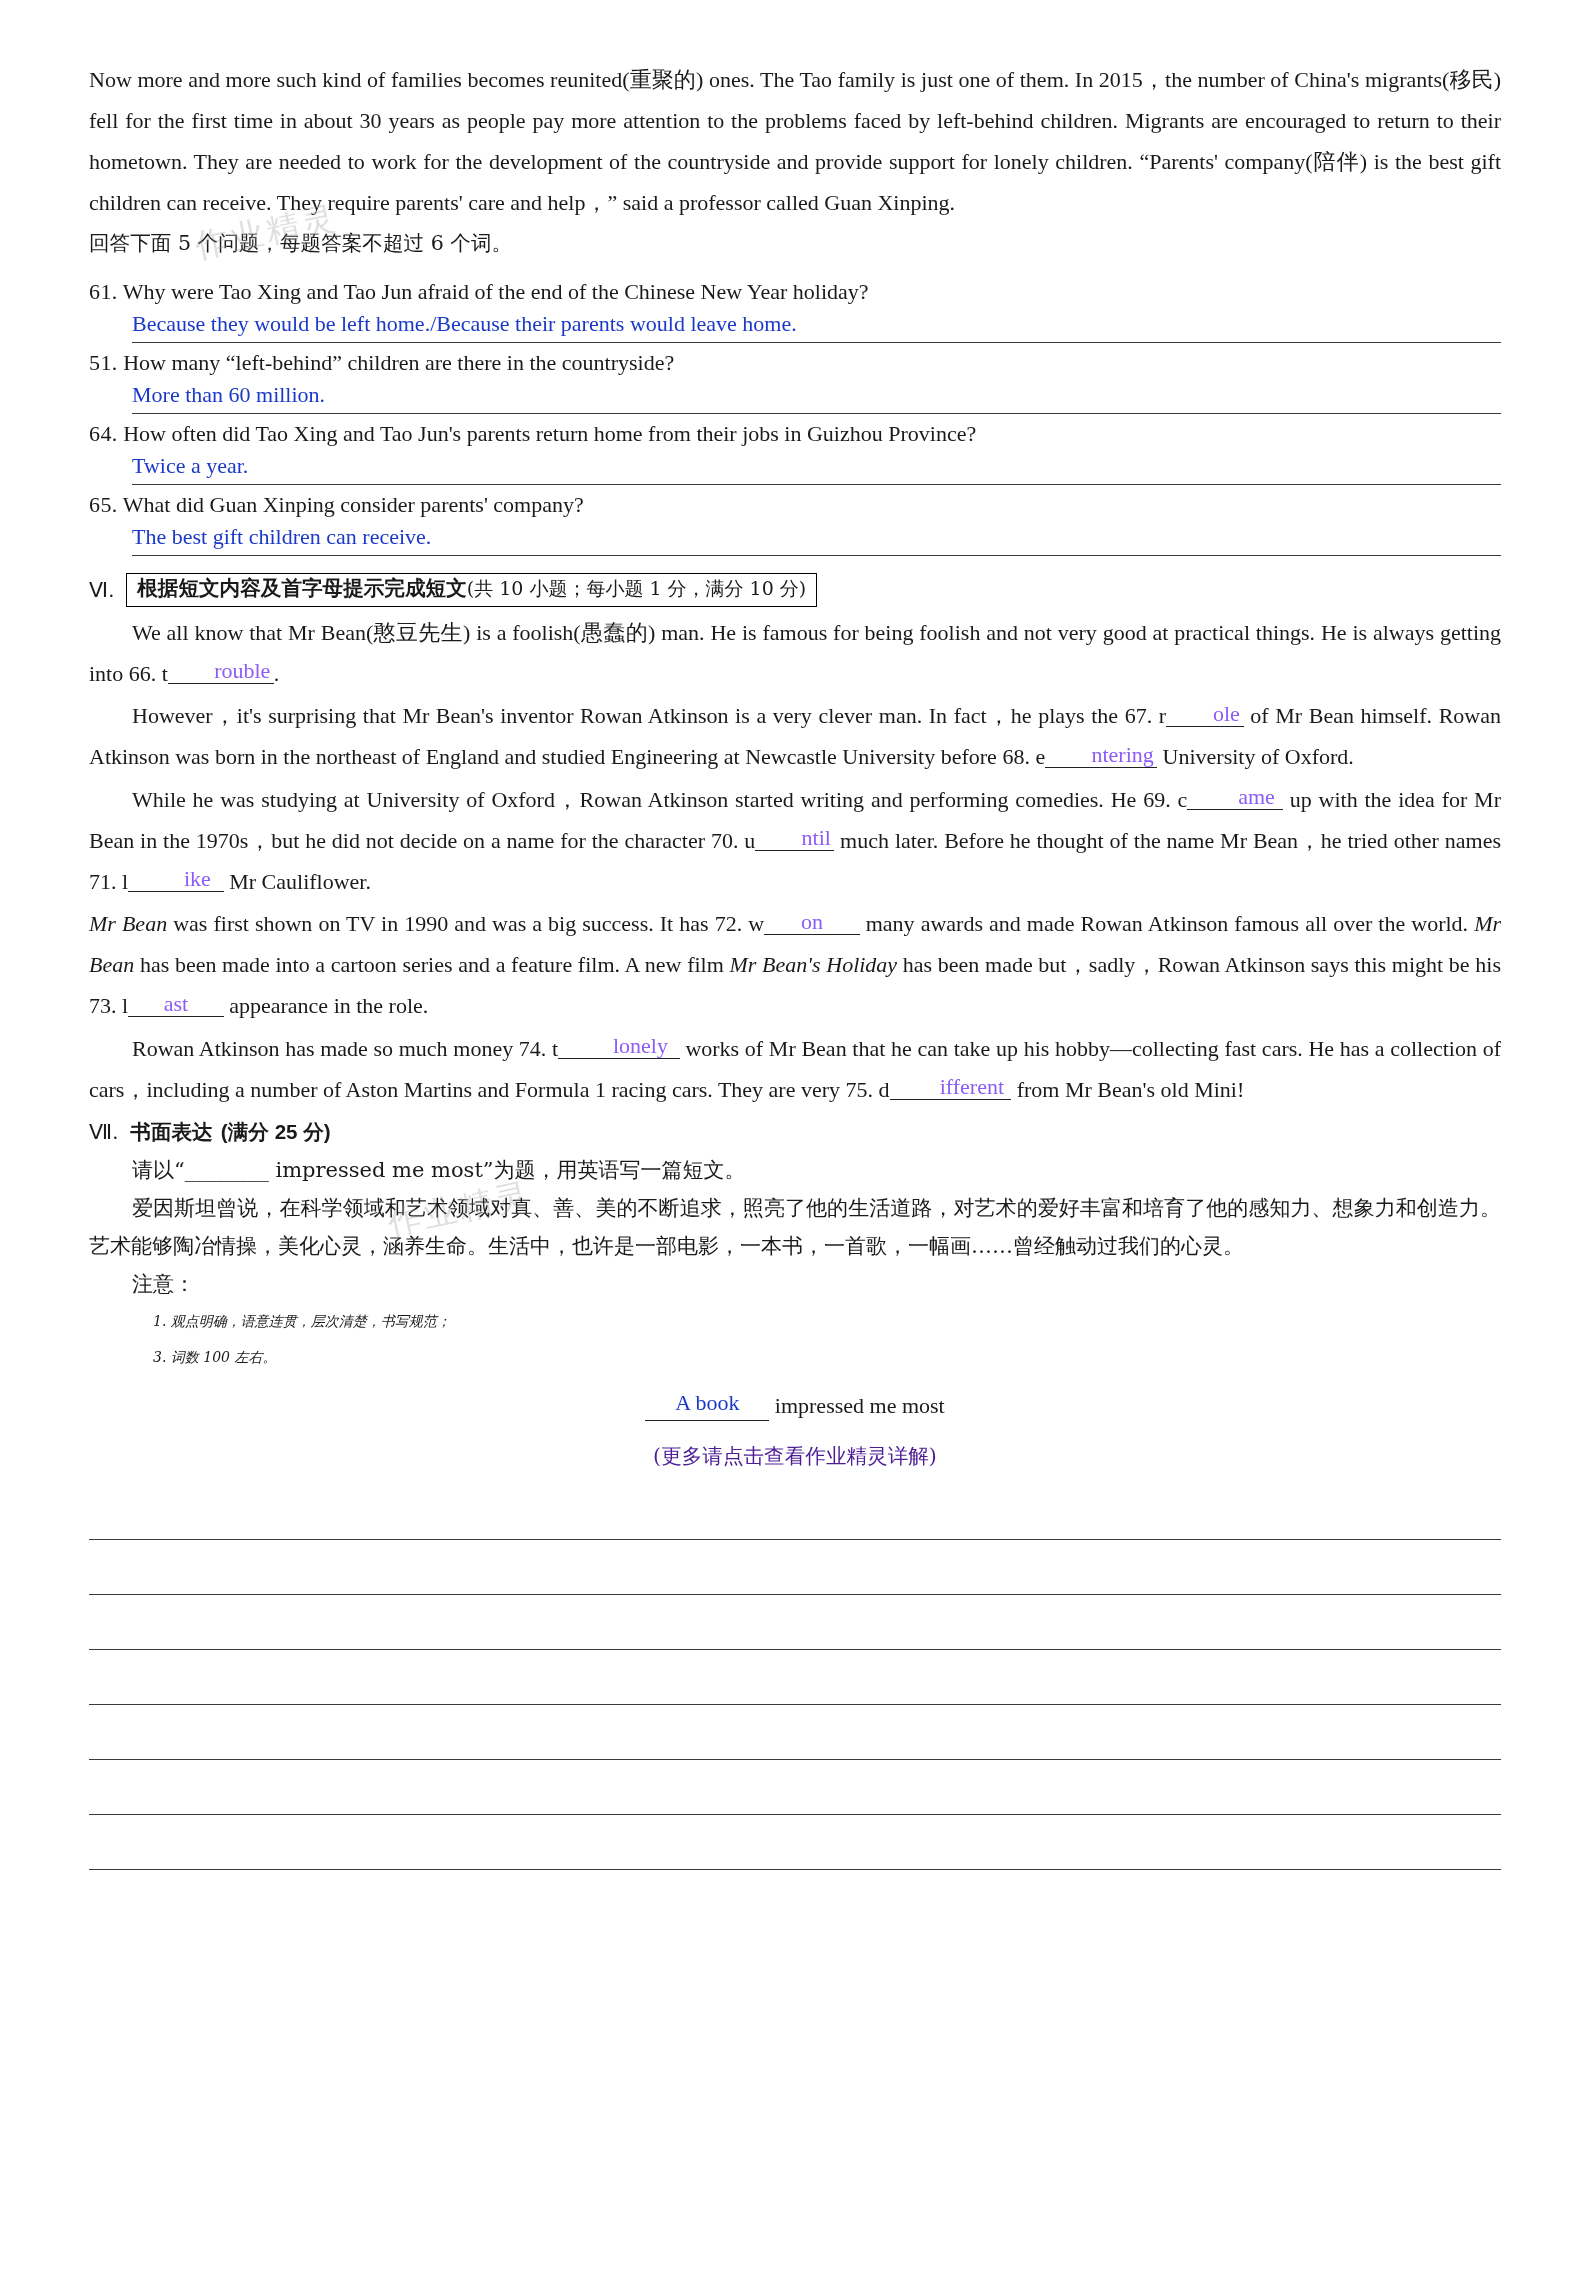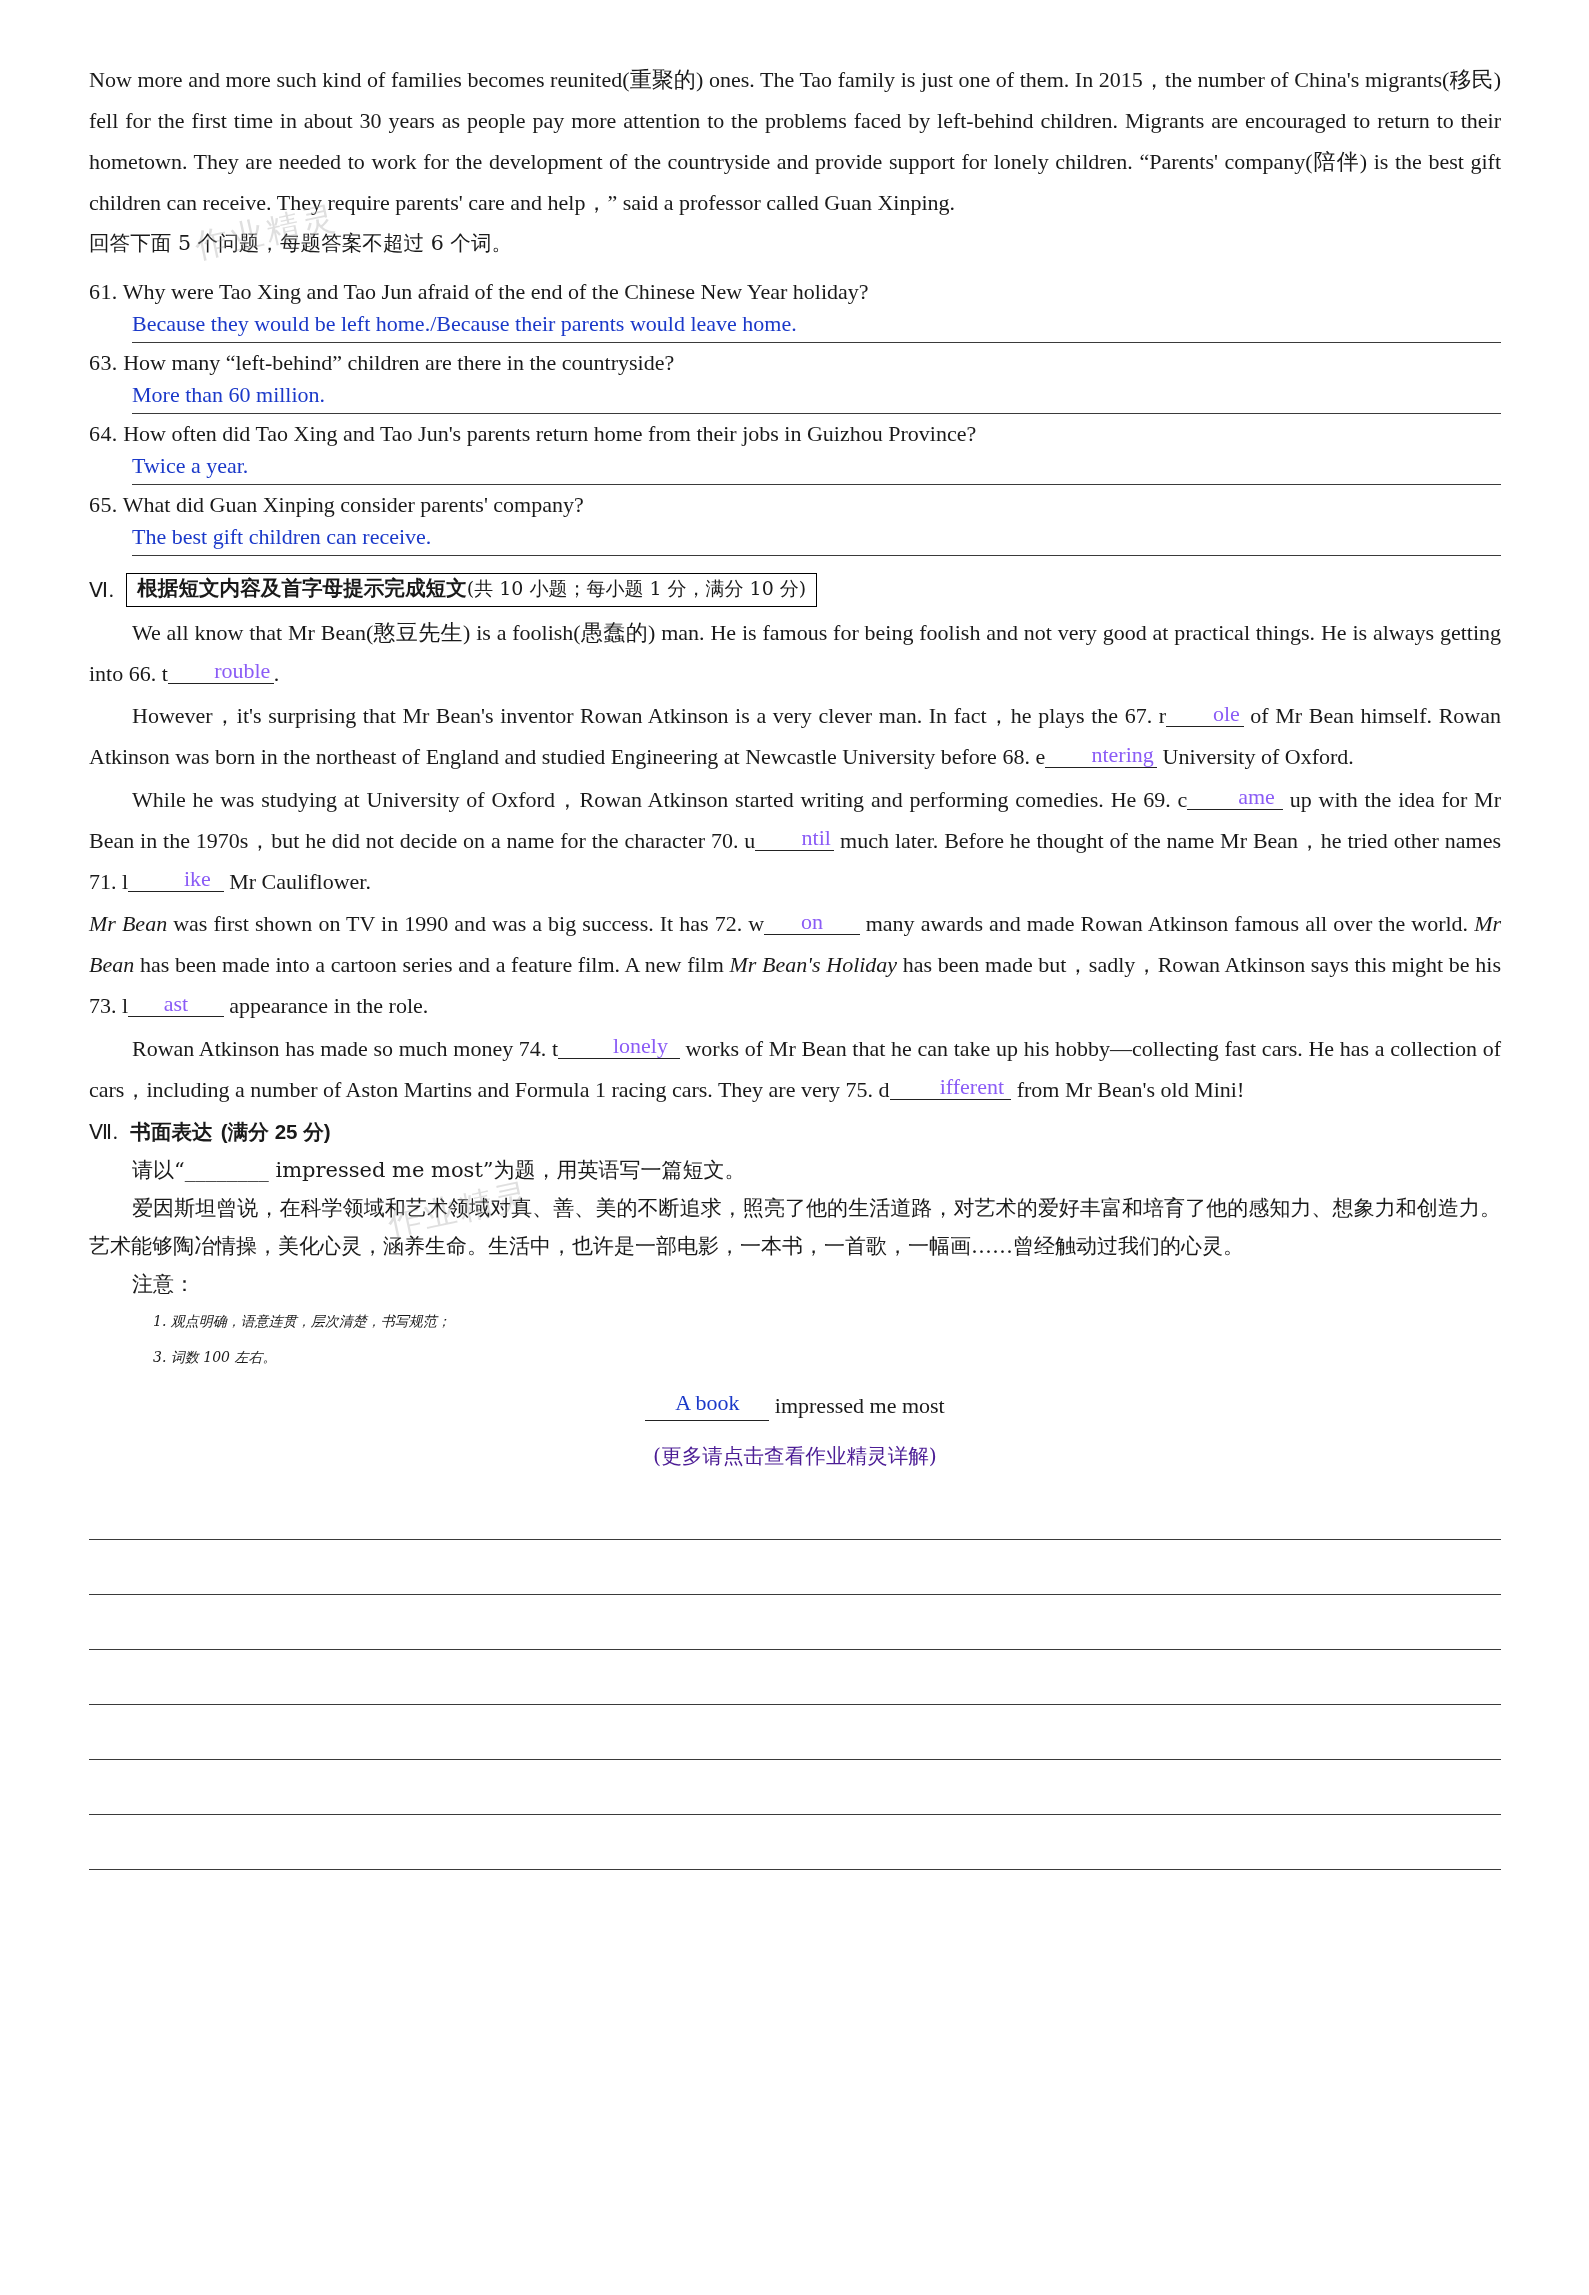--- a/index.html
+++ b/index.html
@@ -190,21 +190,21 @@
       </div>
       <div class="answer-row">
         <span class="answer-text">Because they would be left home./Because their parents would leave home.</span>
         <span class="rule"></span>
       </div>
     </div>
 
 
     <div>
       <div class="qline">
-        <span class="qnum">63.</span>
+        <span class="qnum">51.</span>
         <span>How many “left-behind” children are there in the countryside?</span>
       </div>
       <div class="answer-row">
         <span class="answer-text">More than 60 million.</span>
         <span class="rule"></span>
       </div>
     </div>
 
     <div>
       <div class="qline">

